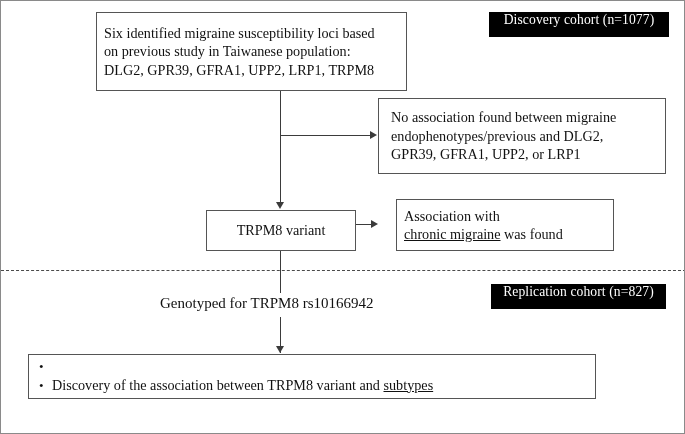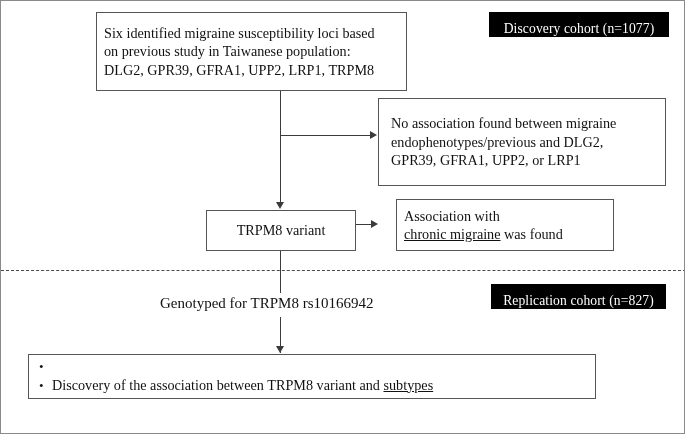--- a/index.html
+++ b/index.html
@@ -35,21 +35,21 @@
   }
   .box .ln { white-space: nowrap; }
 
   
   .cohort-label {
     position: absolute;
     background: #000000;
     color: #ffffff;
     box-sizing: border-box;
     display: flex;
-    align-items: flex-end;
+    align-items: flex-start;
     justify-content: center;
     font-size: 13.6px;
     letter-spacing: .1px;
     z-index: 4;
     white-space: nowrap;
   }
 
   
   .plain-text {
     position: absolute;
@@ -142,21 +142,21 @@
   <div class="box" style="left:95px; top:11px; width:311px; height:79px;">
     <div class="ln">Six identified migraine susceptibility loci based</div>
     <div class="ln">on previous study in Taiwanese population:</div>
     <div class="ln gene">DLG2, GPR39, GFRA1, UPP2, LRP1, TRPM8</div>
   </div>
 
   <div class="cohort-label" style="left:488px; top:11px; width:180px; height:25px;">
     <span>Discovery cohort (n=1077)</span>
   </div>
 
-  <div class="box" style="left:377px; top:97px; width:288px; height:88px;padding-left:12px;">
+  <div class="box" style="left:377px; top:97px; width:288px; height:76px;padding-left:12px;">
     <div class="ln">No association found between migraine</div>
     <div class="ln"><span>endophenotypes/previous and </span><span class="gene">DLG2</span><span>,</span></div>
     <div class="ln"><span class="gene">GPR39, GFRA1, UPP2</span><span>, or </span><span class="gene">LRP1</span></div>
   </div>
 
   <div class="box" style="left:205px; top:209px; width:150px; height:41px; align-items:center;">
     <div class="ln"><span class="gene">TRPM8</span><span> variant</span></div>
   </div>
 
   <div class="box" style="left:395px; top:198px; width:218px; height:52px;">

